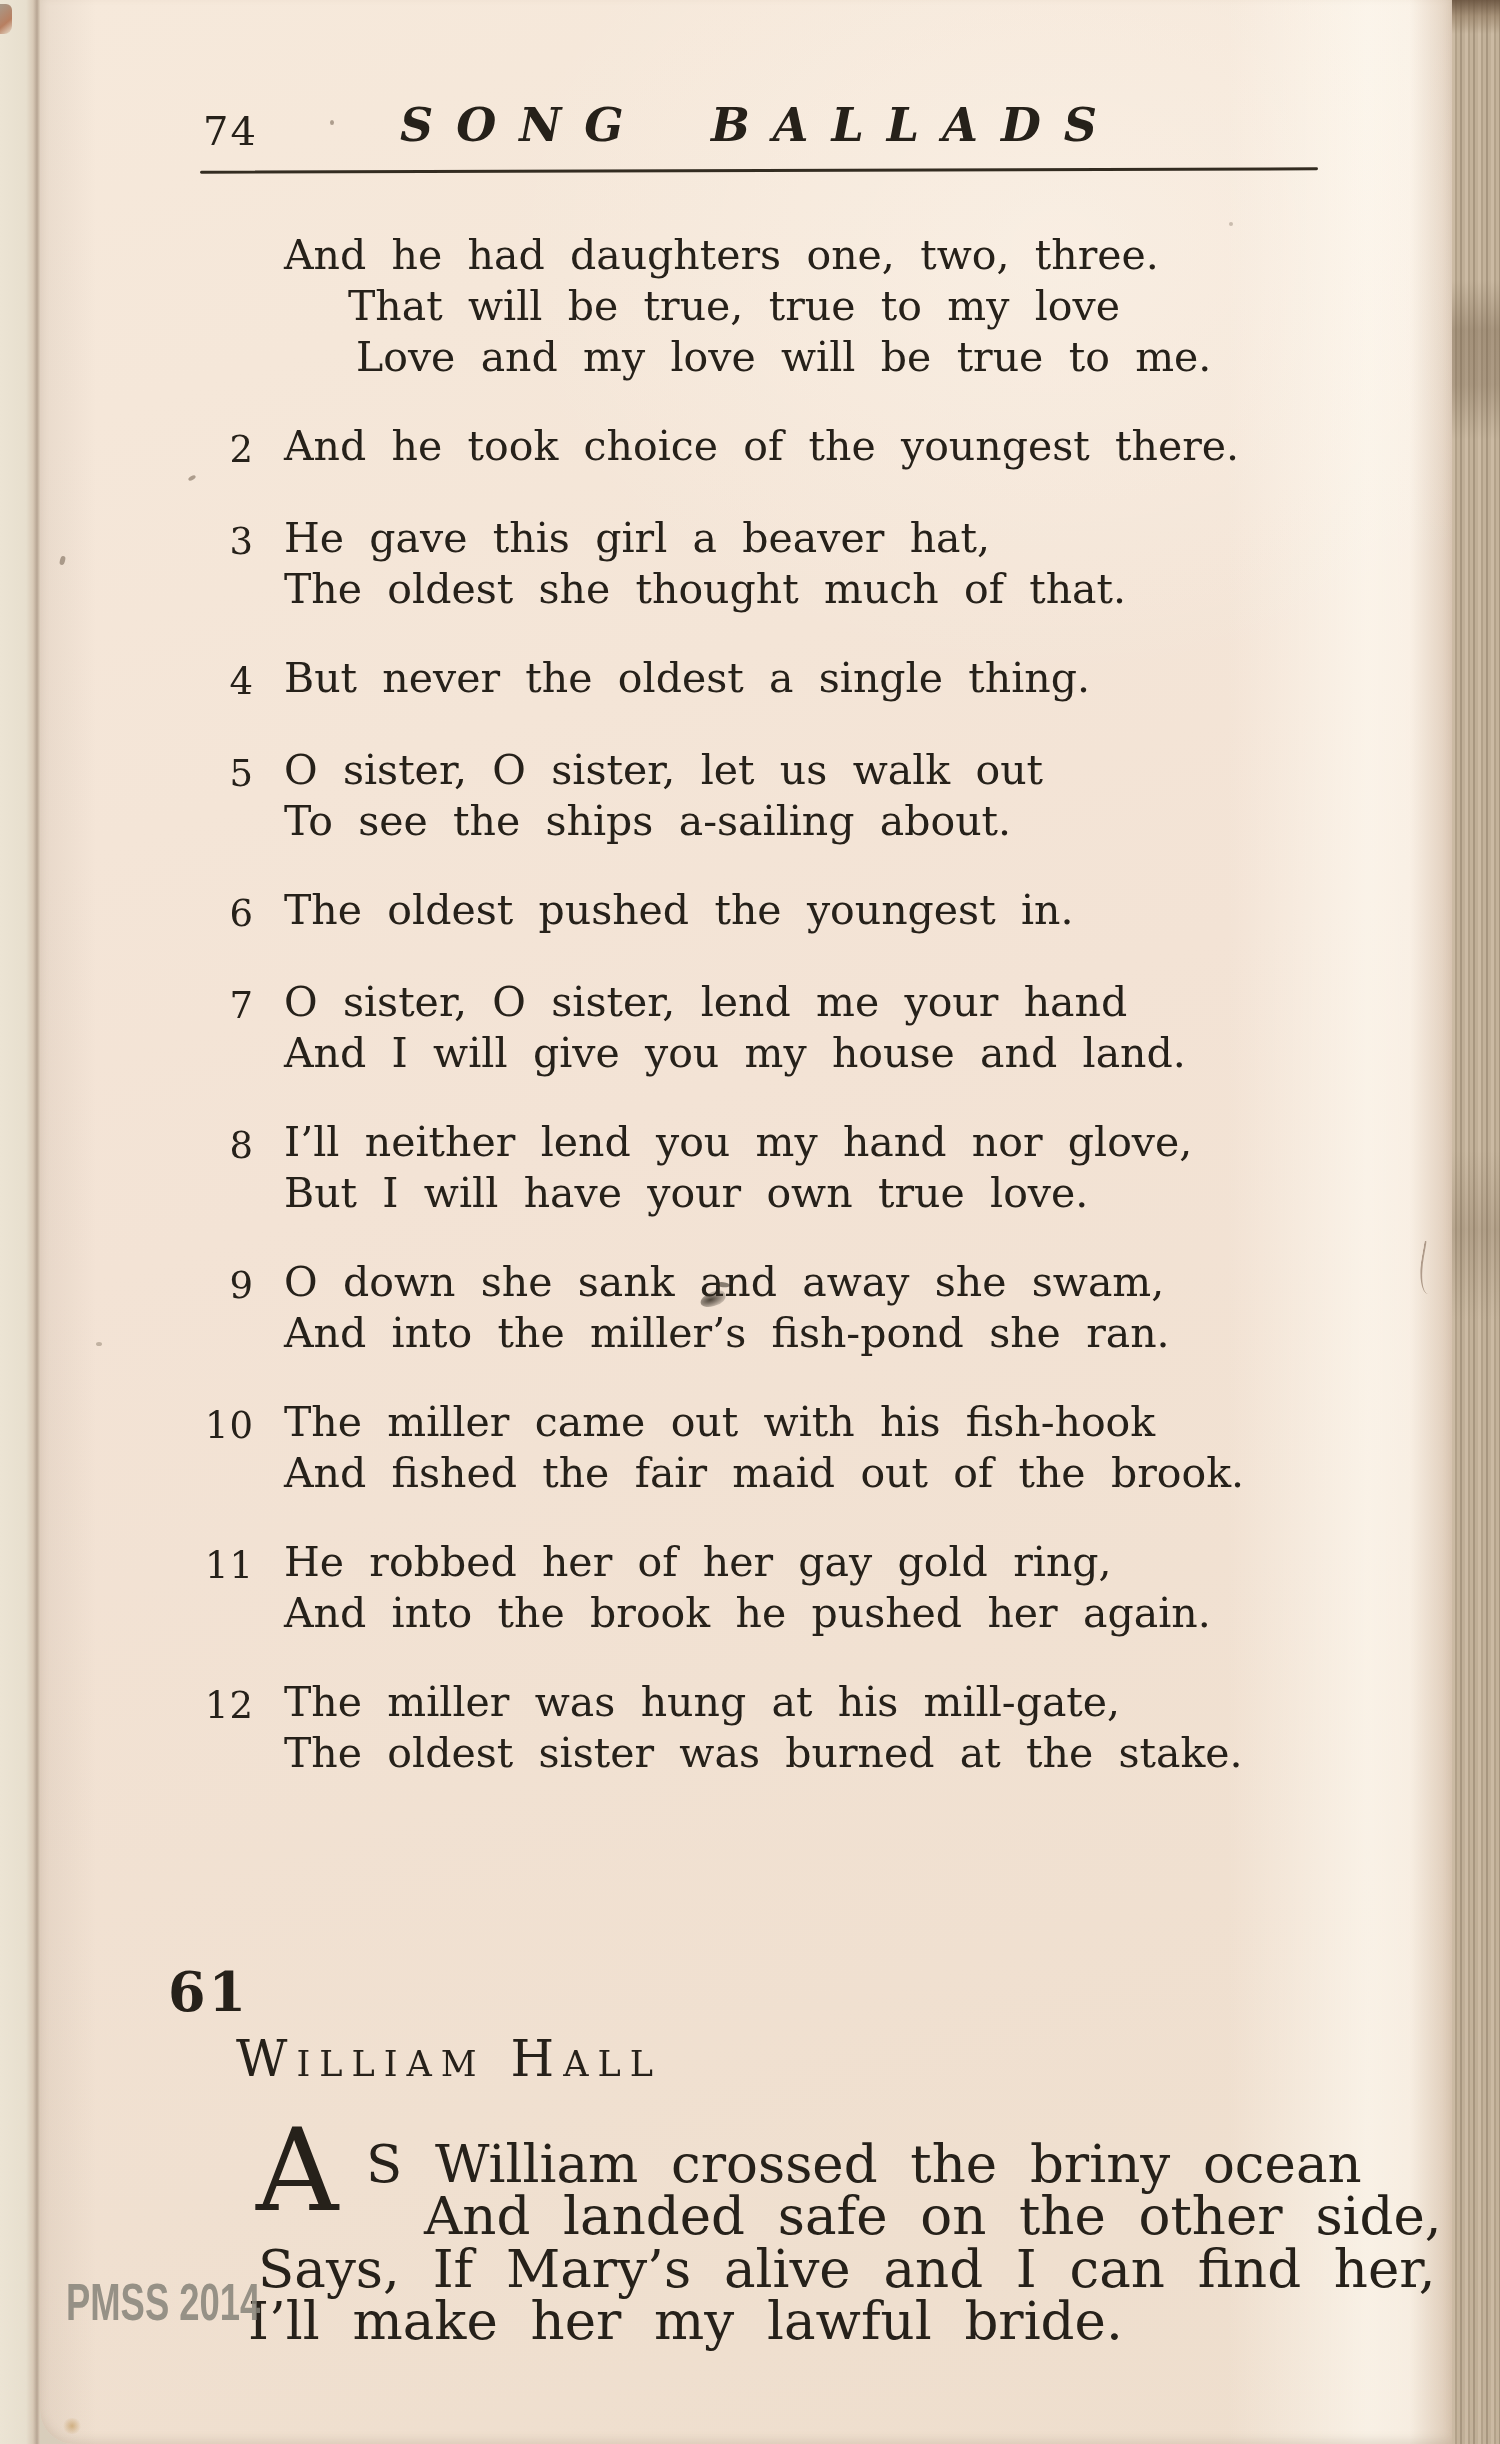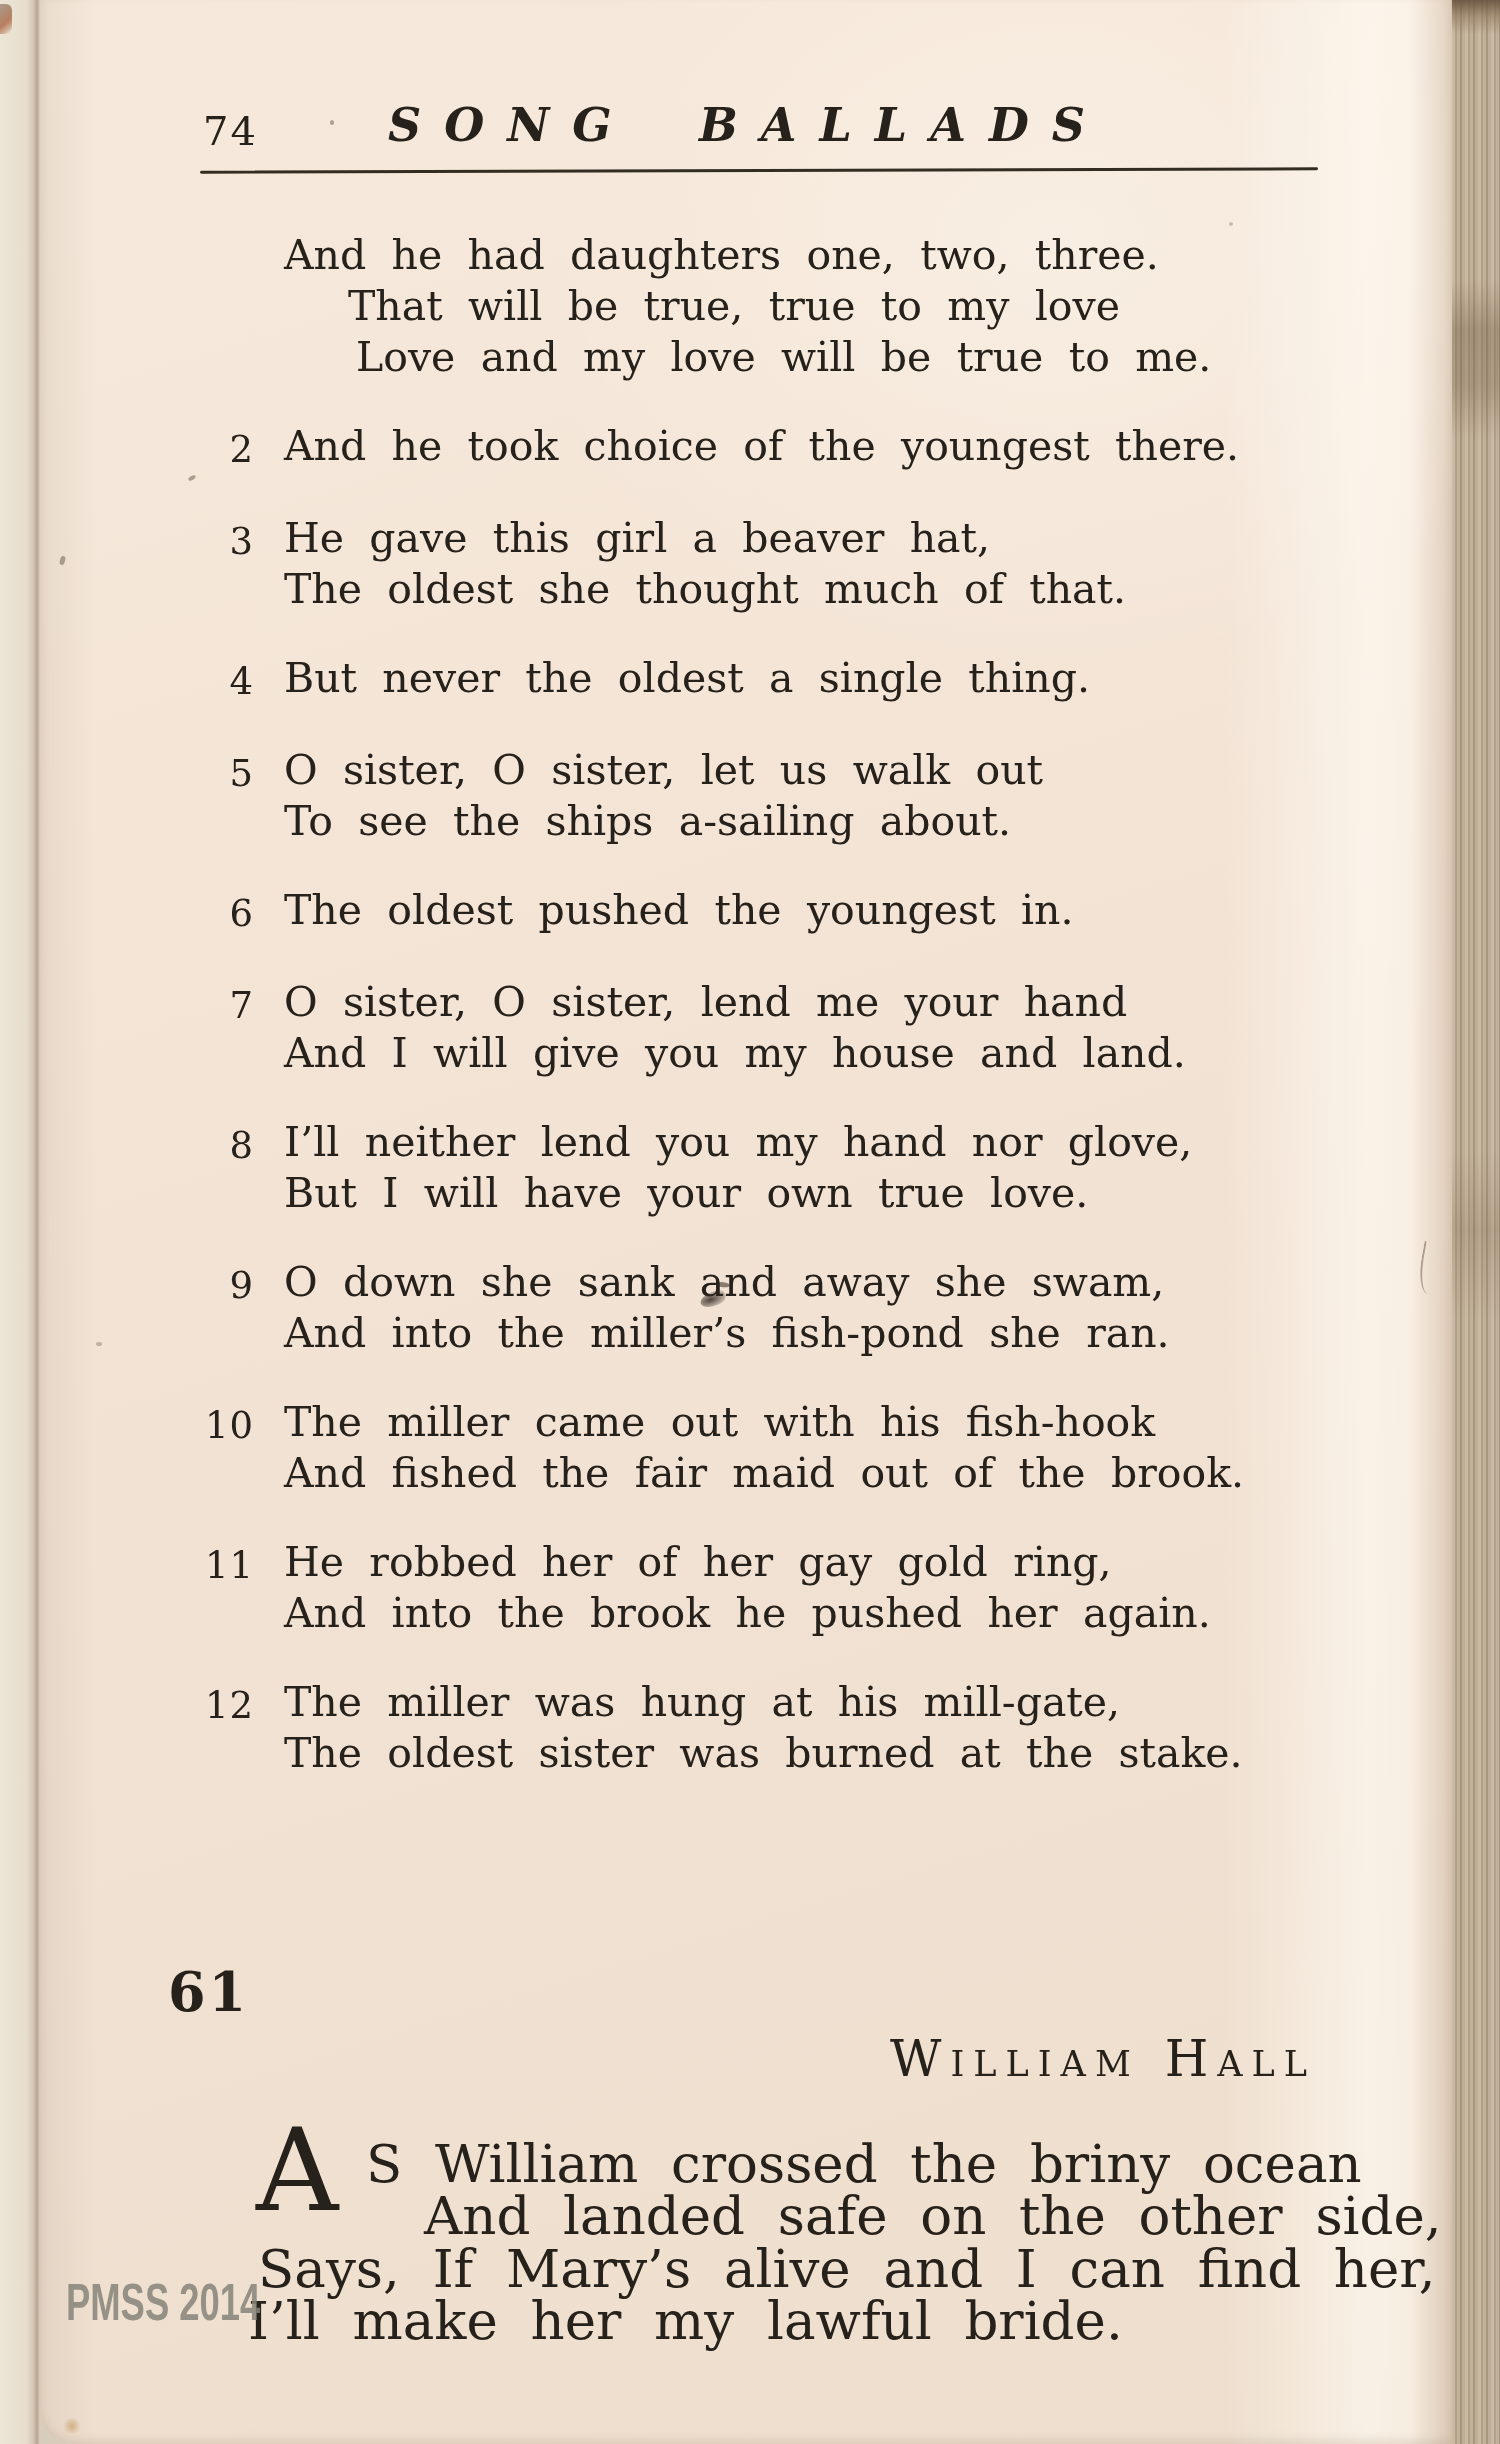--- a/index.html
+++ b/index.html
@@ -33,42 +33,42 @@
       radial-gradient(900px 700px at 72% 10%,rgba(255,250,242,.38),transparent 62%),
       linear-gradient(to right,rgba(120,100,80,.10),rgba(0,0,0,0) 4%),
       linear-gradient(to right,rgba(0,0,0,0) 84%,rgba(255,252,244,.62) 94%,rgba(255,252,244,.5) 97%,rgba(176,150,122,.30) 100%),
       linear-gradient(163deg,#f6e9db 0%,#f3e3d5 45%,#eedecd 100%);
     box-shadow:inset 0 -4px 10px rgba(140,115,90,.18);
   }
   
   .content{position:absolute;inset:0;color:#26211a;}
   .pageno{position:absolute;left:203px;top:108px;font-size:40px;letter-spacing:2px;text-align:right;}
   .running-title{
-    position:absolute;left:208px;top:98px;width:1080px;text-align:center;
+    position:absolute;left:220px;top:98px;width:1080px;text-align:center;
     font-size:46px;font-style:italic;font-weight:bold;
     letter-spacing:.5em;word-spacing:.55em;white-space:nowrap;
   }
   .head-rule{
     position:absolute;left:200px;top:169px;width:1118px;height:3px;
     background:#332c21;transform:rotate(-0.18deg);border-radius:2px;
   }
   .stanzas{position:absolute;left:150px;top:230px;width:1250px;font-size:41px;line-height:51px;}
   .stanza{display:flex;margin-bottom:38px;}
   .vnum{
     width:104px;flex:0 0 104px;text-align:right;
     font-size:37px;padding-top:3px;letter-spacing:1px;
   }
   .vlines{flex:1;padding-left:30px;}
   .vline{white-space:nowrap;word-spacing:.30em;}
   .chorus .vline:nth-child(2){margin-left:64px;}
   .chorus .vline:nth-child(3){margin-left:72px;}
   
   .song-number{position:absolute;left:168px;top:1960px;font-size:54px;font-weight:bold;letter-spacing:3px;text-align:center;}
   .song-title{
-    position:absolute;left:236px;top:2030px;width:1080px;text-align:right;
+    position:absolute;left:236px;top:2030px;width:1080px;text-align:left;
     font-size:50px;font-variant:small-caps;letter-spacing:9px;white-space:nowrap;
   }
   .dropcap{position:absolute;left:256px;top:2128px;height:86px;line-height:86px;font-size:114px;}
   .wh-line{position:absolute;font-size:53px;line-height:51px;white-space:nowrap;word-spacing:.30em;}
   .wh-line-0{left:366px;top:2138px;}
   .wh-line-1{left:424px;top:2190px;}
   .wh-line-2{left:258px;top:2243px;}
   .wh-line-3{left:248px;top:2295px;}
   
   .watermark{

